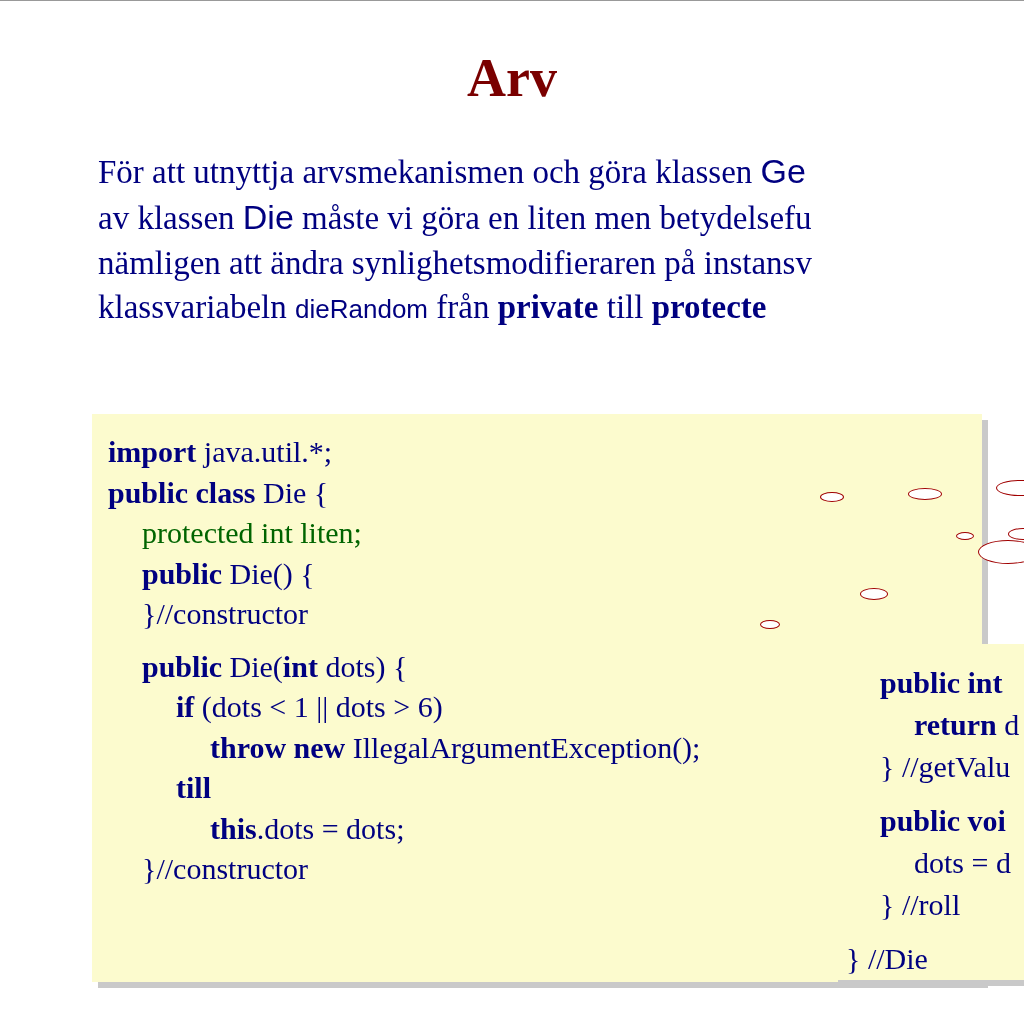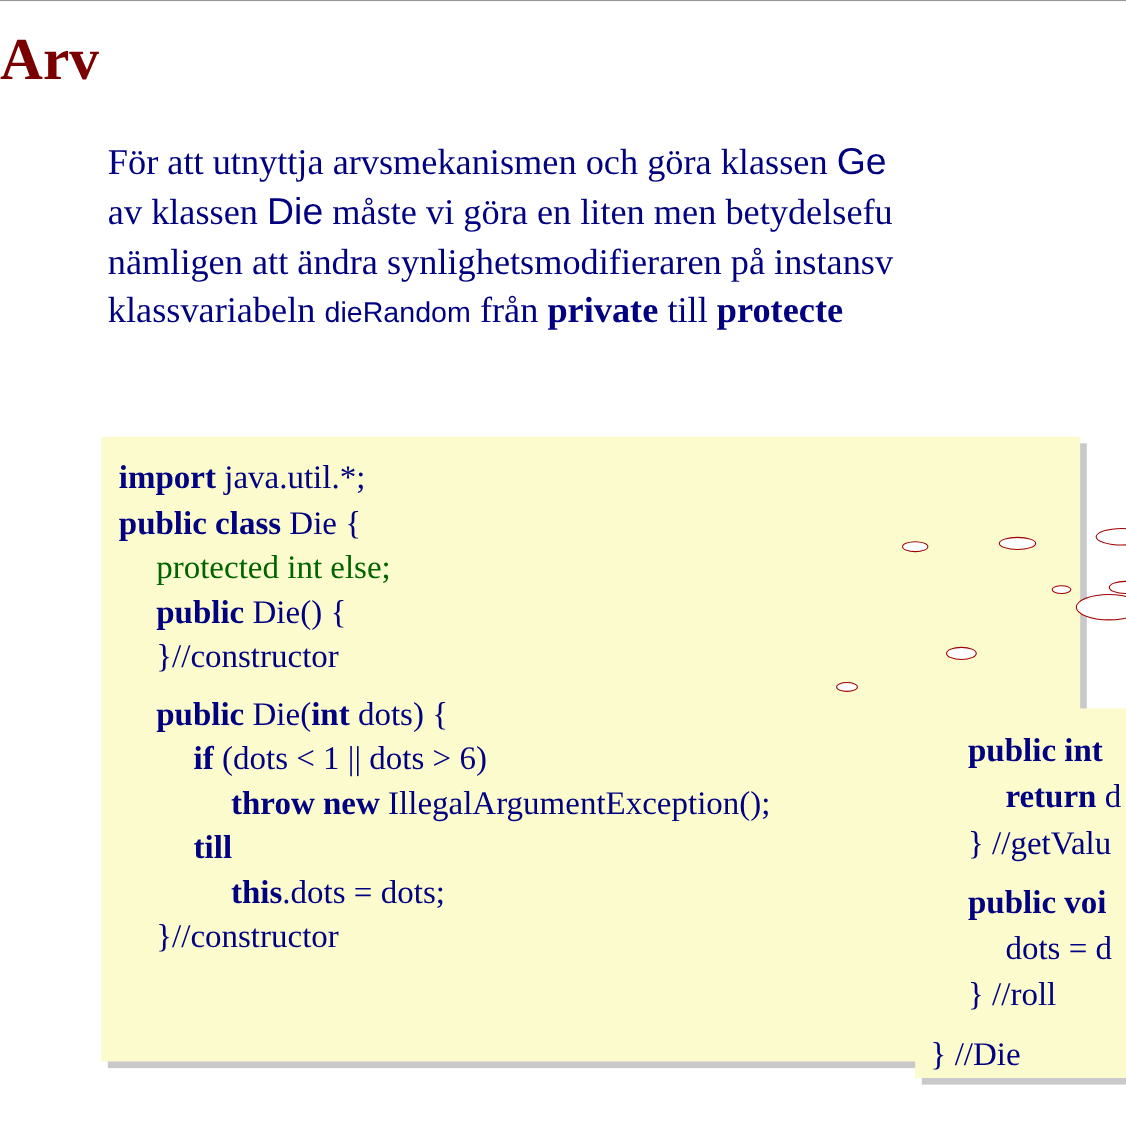--- a/index.html
+++ b/index.html
@@ -13,25 +13,25 @@
     position: relative;
   }
   .page {
     border-top: 1px solid #999;
     width: 100%;
     height: 100%;
     box-sizing: border-box;
     padding: 0;
   }
   .title {
-    text-align: left;
+    text-align: center;
     color: #7a0000;
     font-size: 54px;
     font-weight: bold;
-    margin-top: 22px;
+    margin-top: 46px;
     margin-bottom: 40px;
   }
   .bodytext {
     color: #000080;
     font-size: 33px;
     line-height: 1.35;
     margin: 0 20px 0 98px;
     font-family: Georgia, 'Times New Roman', serif;
   }
   .clsname {
@@ -39,21 +39,21 @@
     font-size: 34px;
   }
   .varname {
     font-family: Arial, Helvetica, sans-serif;
     font-size: 26px;
   }
   .bold { font-weight: bold; }
   .codebox1 {
     position: absolute;
     left: 92px;
-    top: 397px;
+    top: 414px;
     width: 890px;
     height: 568px;
     background: #fcfbce;
     box-shadow: 6px 6px 0 #c9c9c9;
     padding: 18px 16px 16px 16px;
     box-sizing: border-box;
     font-family: Georgia, 'Times New Roman', serif;
     font-size: 30px;
     color: #000080;
     line-height: 1.35;
@@ -99,21 +99,21 @@
     <span>För att utnyttja arvsmekanismen och göra klassen </span><span class="clsname">Ge</span><br>
     <span>av klassen </span><span class="clsname">Die</span><span> måste vi göra en liten men betydelsefu</span><br>
     <span>nämligen att ändra synlighetsmodifieraren på instansv</span><br>
     <span>klassvariabeln </span><span class="varname">dieRandom</span><span> från </span><span class="bold">private</span><span> till </span><span class="bold">protecte</span>
   </div>
 
   <div class="codebox1">
     <div class="codeblock">
       <div><span class="kw">import</span><span> java.util.*;</span></div>
       <div><span class="kw">public class</span><span> Die {</span></div>
-      <div class="ind1"><span class="kwg">protected int</span><span class="grn"> else;</span></div>
+      <div class="ind1"><span class="kwg">protected int</span><span class="grn"> liten;</span></div>
       <div class="ind1"><span class="kw">public</span><span> Die() {</span></div>
       <div class="ind1"><span>}//constructor</span></div>
     </div>
     <div class="codeblock">
       <div class="ind1"><span class="kw">public</span><span> Die(</span><span class="kw">int</span><span> dots) {</span></div>
       <div class="ind2"><span class="kw">if</span><span> (dots &lt; 1 || dots &gt; 6)</span></div>
       <div class="ind3"><span class="kw">throw new</span><span> IllegalArgumentException();</span></div>
       <div class="ind2"><span class="kw">till</span></div>
       <div class="ind3"><span class="kw">this</span><span>.dots = dots;</span></div>
       <div class="ind1"><span>}//constructor</span></div>

